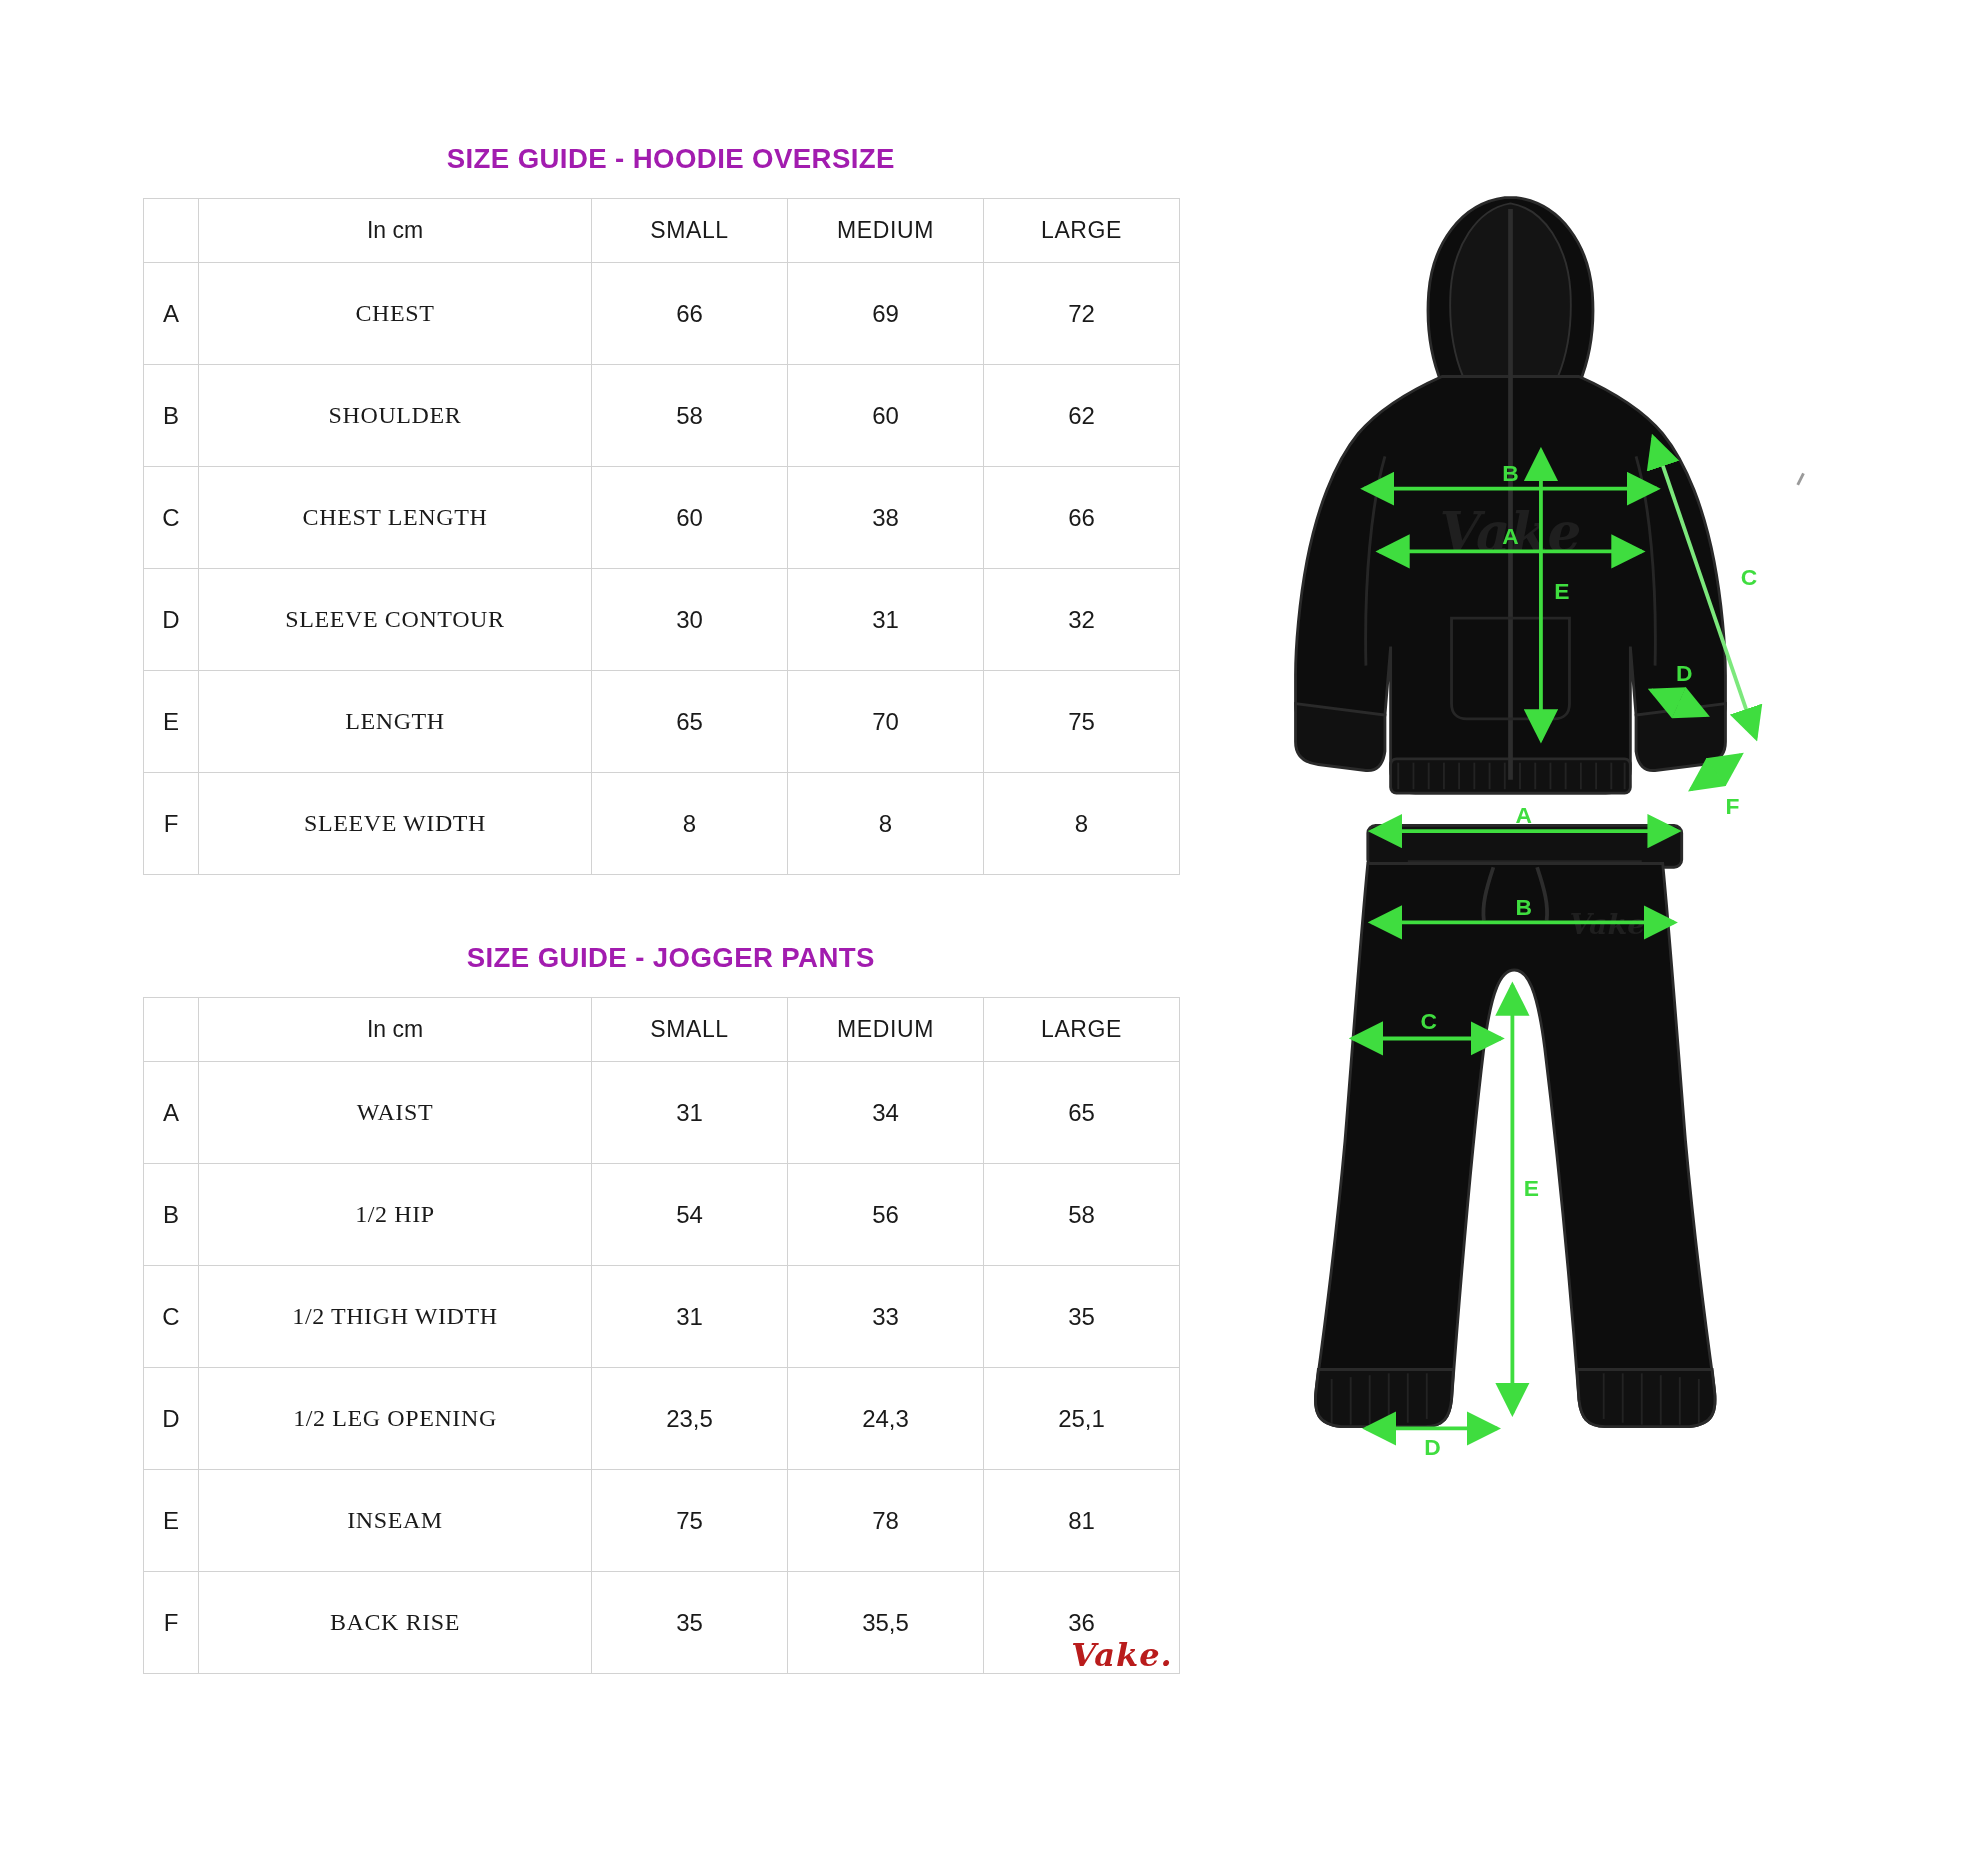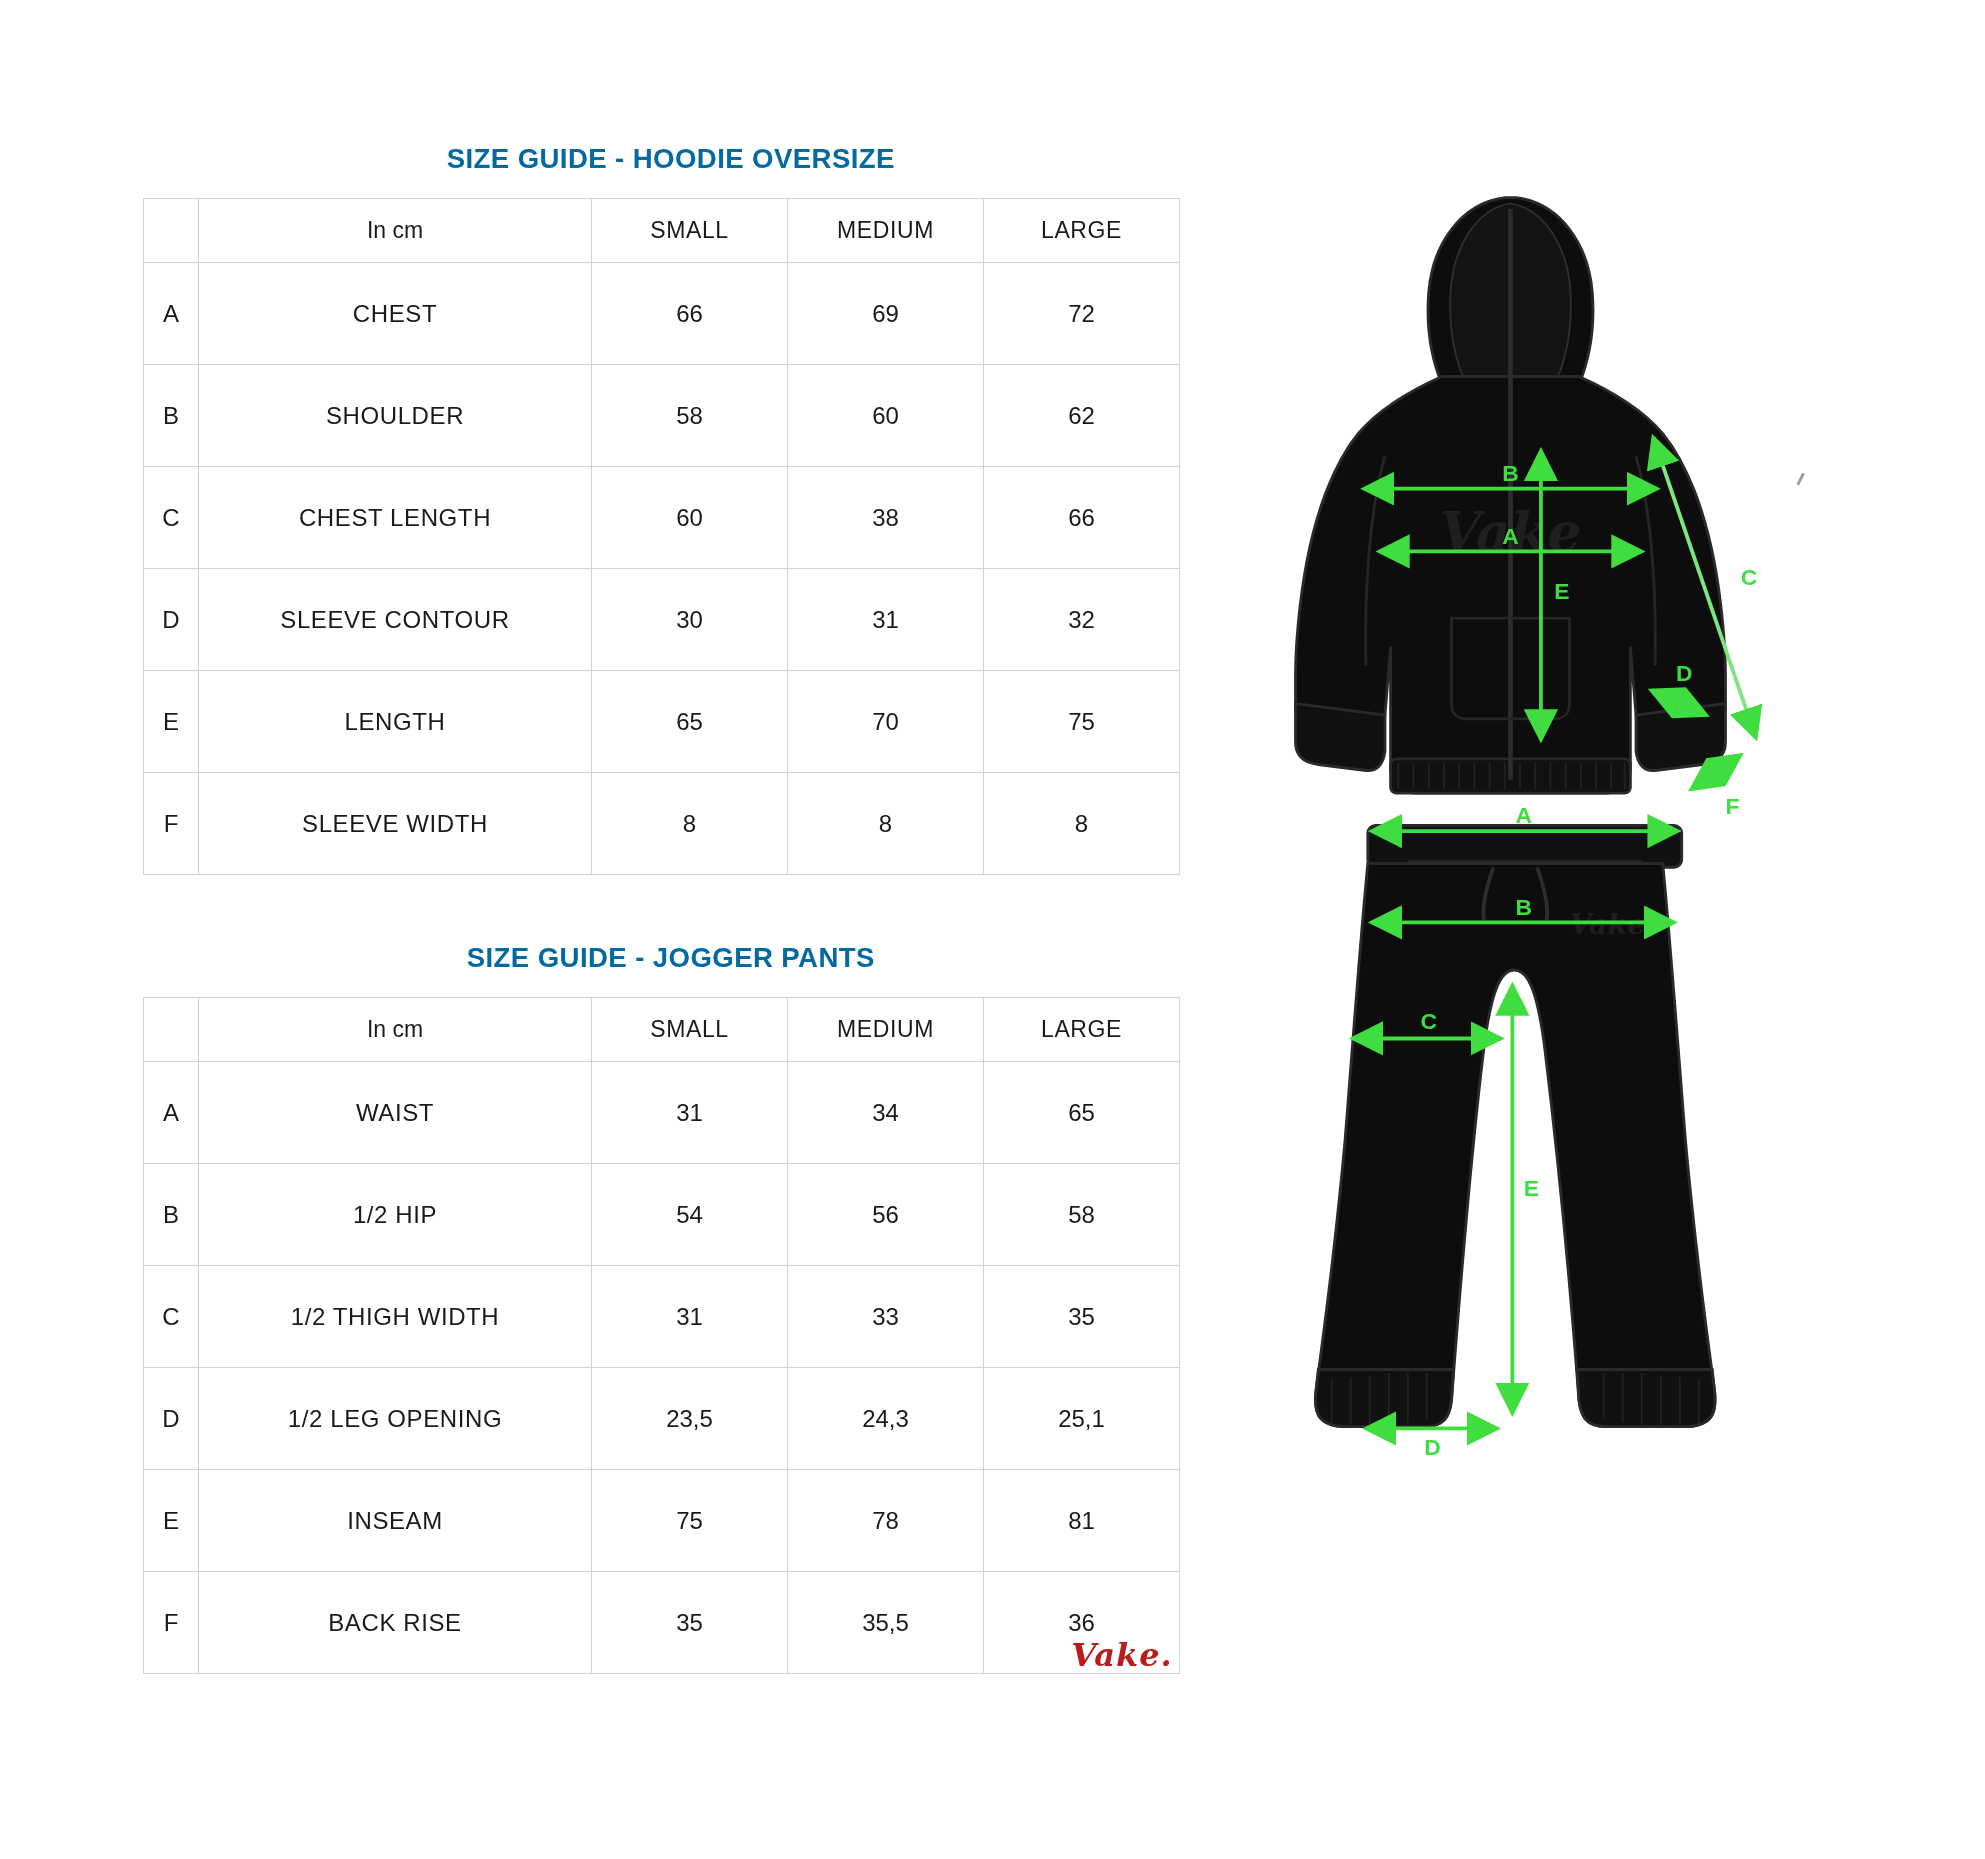--- a/index.html
+++ b/index.html
@@ -25,21 +25,21 @@
     position: absolute;
     left: 143px;
     top: 143px;
     width: 1027px;
   }
   .table-block { margin-bottom: 67px; }
   .table-title {
     font-size: 27.6px;
     font-weight: bold;
     letter-spacing: 0.4px;
-    color: #0369a1;
+    color: #a21caf;
     text-align: center;
     margin: 0 0 23px 0;
     padding-left: 28.5px;
   }
   table.size-table {
     border-collapse: collapse;
     width: 1022px;
     table-layout: fixed;
   }
   table.size-table td, table.size-table th {
@@ -53,21 +53,21 @@
   }
   table.size-table thead td, table.size-table thead th {
     height: 61px;
     font-size: 23px;
   }
   .col-letter { width: 52px; font-size: 24px; }
   .col-name   { width: 390px; }
   .col-size   { width: 193px; }
   .hdr-unit { font-weight: normal; font-size: 23px; color: #1a1a1a; }
   .hdr-size { font-weight: bold; font-size: 24px; letter-spacing: 0.6px; }
-  .cell-name { font-weight: bold; font-size: 24px; letter-spacing: 0.6px; }
+  .cell-name { font-weight: bold; font-size: 24px; letter-spacing: 0.6px; font-family: Liberation Serif, serif; }
   .cell-blank { border: 1px solid #d2d2d2; }
 
   
   .brand {
     position: absolute;
     left: 1046px;
     top: 1636px;
     width: 152px;
     text-align: center;
     font-family: "DejaVu Serif", serif;

